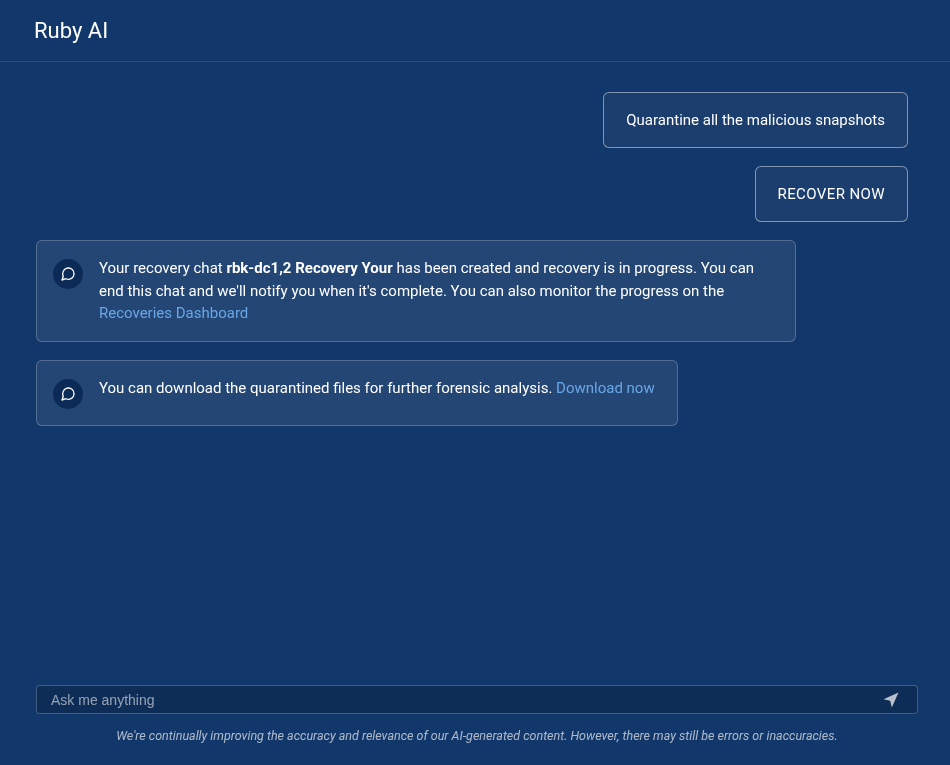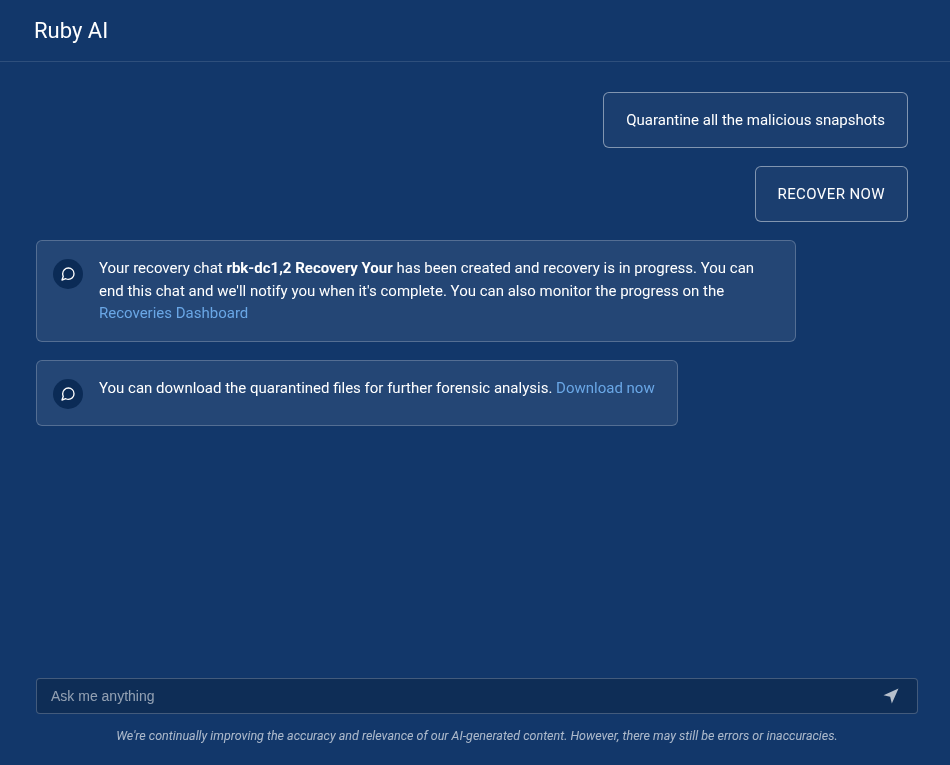--- a/index.html
+++ b/index.html
@@ -118,21 +118,21 @@
     flex-direction: column;
     gap: 14px;
   }
   .composer {
     display: flex;
     align-items: center;
     background: rgba(0,0,0,0.18);
     border: 1px solid rgba(255,255,255,0.22);
     border-radius: 4px;
     padding: 0 12px 0 14px;
-    height: 36px;
+    height: 29px;
   }
   .composer input {
     flex: 1;
     background: transparent;
     border: none;
     outline: none;
     color: #ffffff;
     font-size: 14px;
   }
   .composer input::placeholder {

